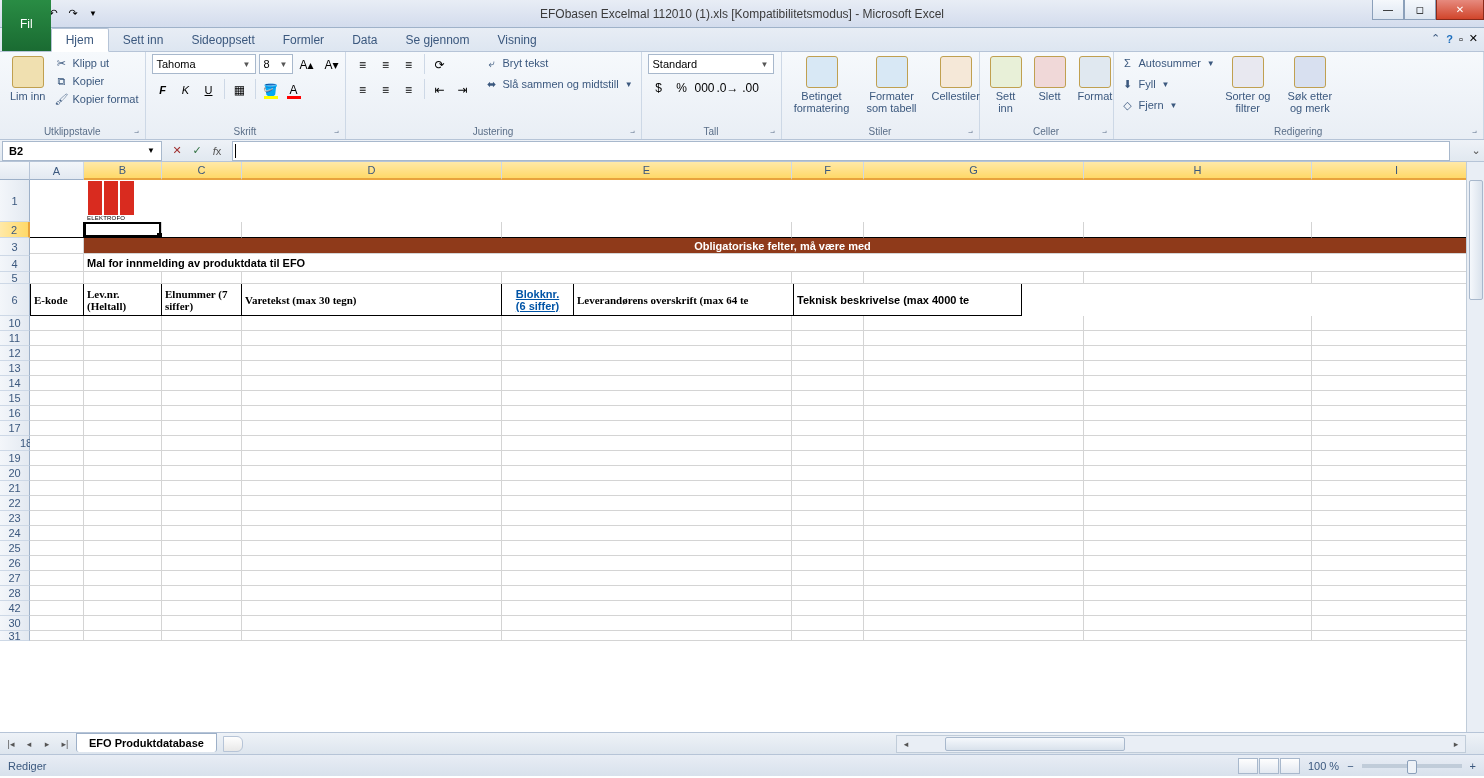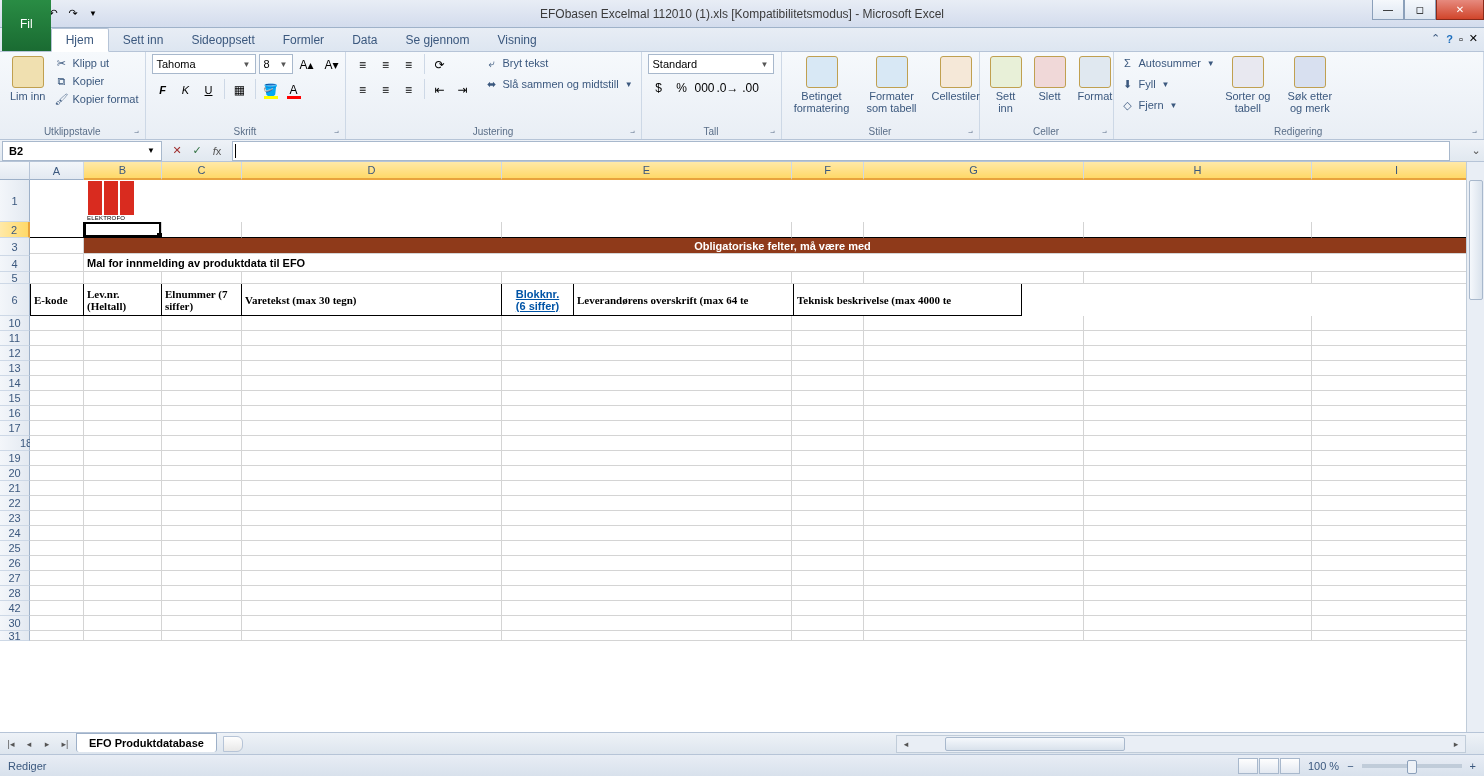--- a/index.html
+++ b/index.html
@@ -274,21 +274,21 @@
             <span style="font-size:8px;margin-left:3px;">▼</span>
           </div>
         <div class="small-row">
             <span class="mini-icon">◇</span>
             <span>Fjern</span>
             <span style="font-size:8px;margin-left:3px;">▼</span>
           </div>
       </div>
       <div class="big-btn">
           <div class="big-icon" style="background:#e8e8f0;"></div>
-          <span style="width:50px;">Sorter og tabell</span>
+          <span style="width:50px;">Sorter og filtrer</span>
         </div>
       <div class="big-btn">
           <div class="big-icon" style="background:#d8e0f0;"></div>
           <span style="width:50px;">Søk etter og merk</span>
         </div>
     </div>
     <div class="group-label">Redigering</div>
   </div>
 </div>
 
@@ -407,21 +407,21 @@
         <div class="gc bold" style="width: 78px; height: 100%; border-bottom: 1px solid rgb(0, 0, 0); border-right: 1px solid rgb(0, 0, 0); white-space: normal; font-family: Tahoma;">Lev.nr. (Heltall)</div>
         <div class="gc bold" style="width: 80px; height: 100%; border-bottom: 1px solid rgb(0, 0, 0); border-right: 1px solid rgb(0, 0, 0); white-space: normal; font-family: Tahoma;">Elnummer (7 siffer)</div>
         <div class="gc bold" style="width: 260px; height: 100%; border-bottom: 1px solid rgb(0, 0, 0); border-right: 1px solid rgb(0, 0, 0); white-space: normal; font-family: Tahoma;">Varetekst (max 30 tegn)</div>
         <div class="gc link bold" style="width: 72px; height: 100%; border-bottom: 1px solid rgb(0, 0, 0); border-right: 1px solid rgb(0, 0, 0); white-space: normal; font-family: Tahoma;">
           <div style="text-align:center;width:100%;">
             <div>Blokknr.</div>
             <div>(6 siffer)</div>
           </div>
         </div>
         <div class="gc bold" style="width: 220px; height: 100%; border-bottom: 1px solid rgb(0, 0, 0); border-right: 1px solid rgb(0, 0, 0); white-space: normal; font-family: Tahoma;">Leverandørens overskrift  (max 64 te</div>
-        <div class="gc bold" style="width: 228px; height: 100%; border-bottom: 1px solid rgb(0, 0, 0); border-right: 1px solid rgb(0, 0, 0); white-space: normal; font-family: Liberation Serif, serif;">Teknisk beskrivelse  (max 4000 te</div>
+        <div class="gc bold" style="width: 228px; height: 100%; border-bottom: 1px solid rgb(0, 0, 0); border-right: 1px solid rgb(0, 0, 0); white-space: normal; font-family: Liberation Sans, sans-serif;">Teknisk beskrivelse  (max 4000 te</div>
       </div>
       <div class="gr" style="height: 15px;">
         <div class="gc" style="width: 54px; height: 100%;"></div>
         <div class="gc" style="width: 78px; height: 100%;"></div>
         <div class="gc" style="width: 80px; height: 100%;"></div>
         <div class="gc" style="width: 260px; height: 100%;"></div>
         <div class="gc" style="width: 290px; height: 100%;"></div>
         <div class="gc" style="width: 72px; height: 100%;"></div>
         <div class="gc" style="width: 220px; height: 100%;"></div>
         <div class="gc" style="width: 228px; height: 100%;"></div>

